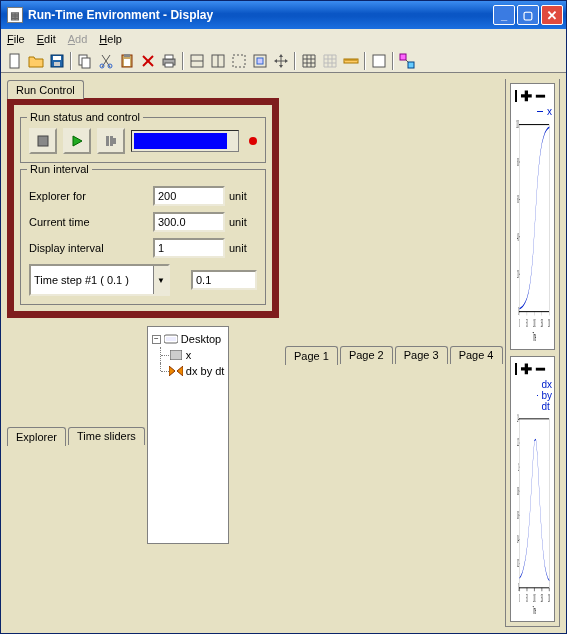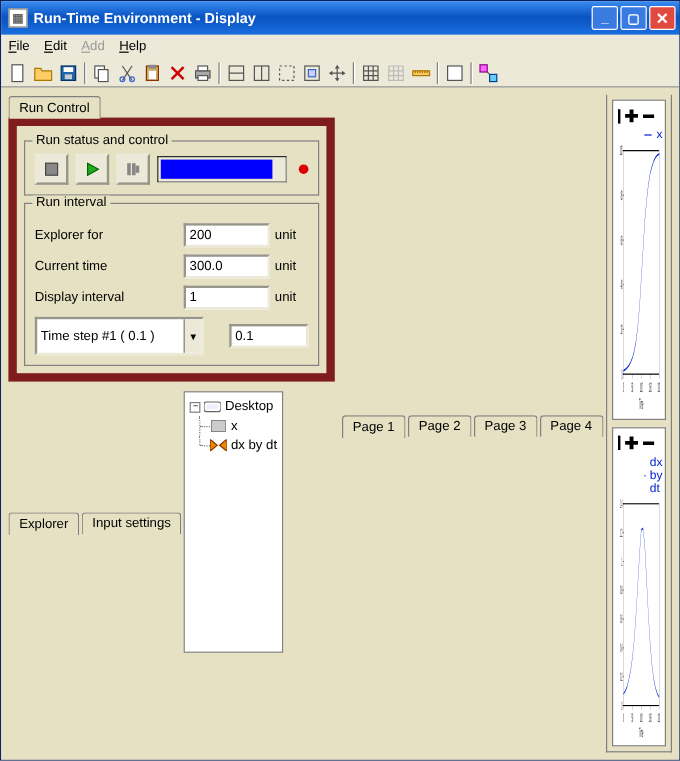--- a/index.html
+++ b/index.html
@@ -367,21 +367,21 @@
                   <span>0.1</span>
                 </div>
             </div>
           </div>
         </div>
       </div>
 
       <div style="display:flex; flex-direction:row;">
         <div class="tabset">
           <div class="tab active">Explorer</div>
-          <div class="tab">Input settings</div>
+          <div class="tab">Time sliders</div>
         </div>
         <div class="tree-body">
           <div class="tree-row">
             <span class="tree-expander">−</span>
             <span class="tree-icon">
               <svg width="14" height="12">
                   <rect x="0" y="2" width="14" height="8" rx="2" fill="#fff" stroke="#666"></rect>
                   <rect x="2" y="4" width="10" height="4" fill="#eef"></rect>
                 </svg>
             </span>

